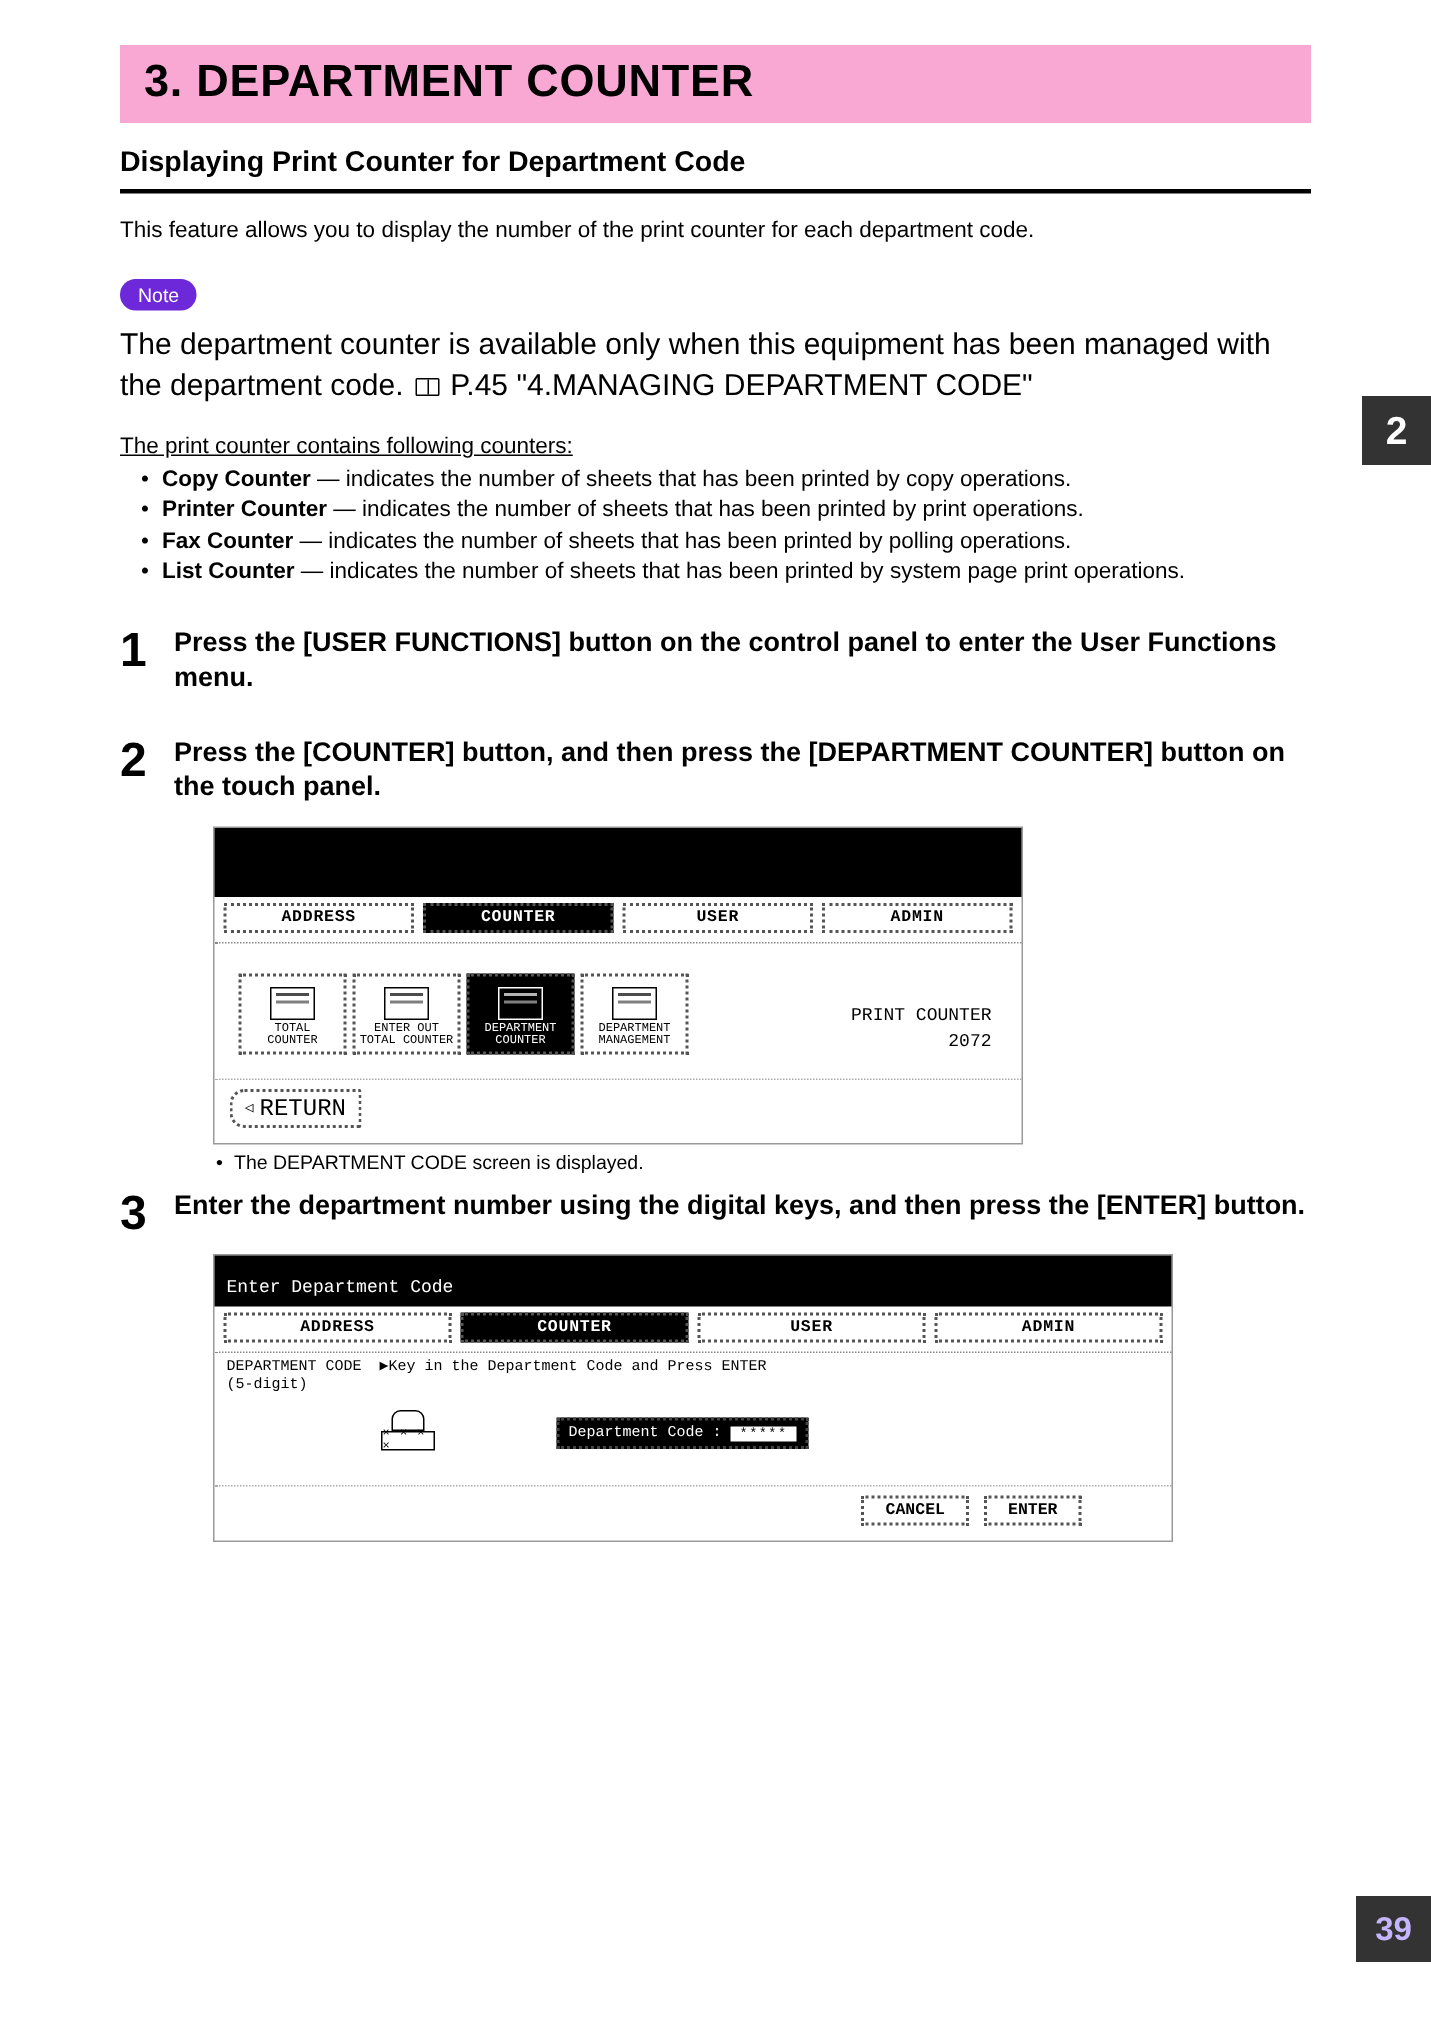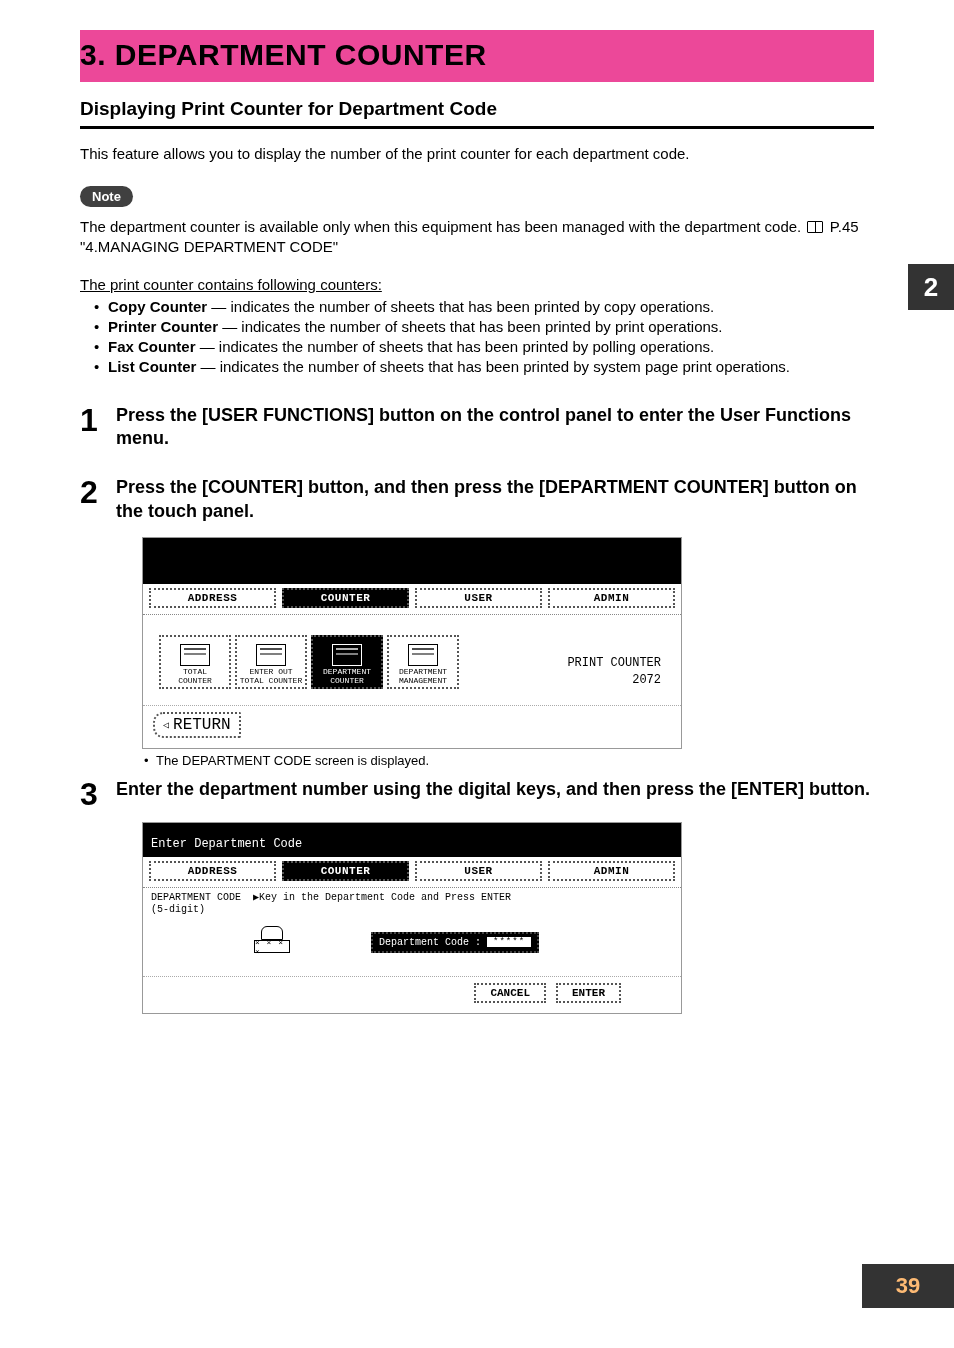--- a/index.html
+++ b/index.html
@@ -1,25 +1,25 @@
 <!DOCTYPE html>
 <html><head>
 <meta charset="utf-8">
 <style>
   * { box-sizing: border-box; margin: 0; padding: 0; }
   body { font-family: Arial, Helvetica, sans-serif; background: #fff; width: 954px; height: 1348px; position: relative; color: #000; }
   .page { padding: 30px 80px 0 80px; }
-  .heading-bar { background: #ec4899; padding: 8px 0 10px 0; margin-bottom: 16px; }
+  .heading-bar { background: #f9a8d4; padding: 8px 0 10px 16px; margin-bottom: 16px; }
   .heading-bar h1 { font-size: 30px; font-weight: bold; letter-spacing: 0.5px; }
   .subheading { font-size: 19px; font-weight: bold; margin-bottom: 6px; }
   .thick-rule { height: 3px; background: #000; margin-bottom: 16px; }
   .intro { font-size: 15px; margin-bottom: 24px; }
 
-  .note-badge { display: inline-block; background: #404040; color: #fff; font-size: 13px; font-weight: bold; padding: 3px 12px; border-radius: 12px; margin-bottom: 10px; }
-  .note-text { font-size: 15px; line-height: 1.35; }
+  .note-badge { display: inline-block; background: #6d28d9; color: #fff; font-size: 13px; font-weight: normal; padding: 3px 12px; border-radius: 12px; margin-bottom: 10px; }
+  .note-text { font-size: 20px; line-height: 1.35; }
   .book-icon { display: inline-block; width: 16px; height: 12px; border: 1px solid #000; border-radius: 1px; position: relative; vertical-align: -1px; margin: 0 2px; }
   .book-icon::before { content: ""; position: absolute; left: 50%; top: 0; bottom: 0; width: 1px; background: #000; }
 
   .counter-para { font-size: 15px; margin-top: 18px; margin-bottom: 4px; text-decoration: underline; }
   ul.counter-list { list-style: none; padding-left: 14px; font-size: 15px; }
   ul.counter-list li { position: relative; padding-left: 14px; line-height: 1.35; }
   ul.counter-list li::before { content: "•"; position: absolute; left: 0; }
 
   .step { display: flex; margin-top: 26px; }
   .step-num { font-size: 32px; font-weight: bold; width: 36px; flex-shrink: 0; line-height: 1; }
@@ -39,35 +39,35 @@
   .icon-btn.active { background: #000; color: #fff; }
   .icon-glyph { width: 30px; height: 22px; border: 1px solid currentColor; margin-bottom: 2px; position: relative; }
   .icon-glyph::before { content: ""; position: absolute; left: 3px; right: 3px; top: 3px; height: 2px; background: currentColor; opacity: .7; }
   .icon-glyph::after { content: ""; position: absolute; left: 3px; right: 3px; top: 8px; height: 2px; background: currentColor; opacity: .5; }
   .side-readout { margin-left: auto; font-size: 12px; text-align: right; line-height: 1.4; padding-right: 4px; }
   .return-row { padding: 6px 10px 10px 10px; }
   .return-btn { border: 2px dotted #555; font-size: 16px; font-weight: normal; padding: 2px 8px; display: inline-flex; align-items: center; gap: 4px; border-radius: 10px 2px 2px 10px; }
   .return-btn::before { content: "◁"; font-size: 10px; }
 
   
-  .screen2 { border: 1px solid #999; margin-top: 12px; margin-left: 62px; width: 540px; font-family: "Courier New", monospace; }
+  .screen2 { border: 1px solid #999; margin-top: 12px; margin-left: 62px; width: 640px; font-family: "Courier New", monospace; }
   .s2-black { background: #000; color: #fff; font-size: 12px; padding: 14px 8px 6px 8px; }
   .s2-hint { font-size: 10px; padding: 4px 8px 2px 8px; line-height: 1.2; white-space: pre; }
   .s2-mid { display: flex; gap: 80px; padding: 8px 8px 18px 110px; align-items: center; }
   .calc-icon { width: 38px; height: 32px; display: flex; flex-direction: column; align-items: center; }
   .calc-top { width: 22px; height: 14px; border: 1px solid #000; border-radius: 6px 6px 0 0; }
   .calc-bot { width: 36px; height: 13px; border: 1px solid #000; font-size: 8px; display: flex; align-items: center; justify-content: center; letter-spacing: 1px; }
   .deptcode-box { background: #000; color: #fff; font-size: 10px; padding: 3px 6px; display: flex; align-items: center; gap: 6px; border: 2px dotted #444; }
   .deptcode-box .val { background: #fff; color: #000; padding: 0 6px; font-size: 9px; letter-spacing: 1px; }
   .s2-bottom { border-top: 1px dotted #aaa; padding: 6px 60px 10px 0; display: flex; justify-content: flex-end; gap: 10px; }
   .s2-btn { border: 2px dotted #555; font-size: 11px; font-weight: bold; padding: 2px 14px; }
 
   
   .side-tab { position: absolute; right: 0; top: 264px; width: 46px; height: 46px; background: #333; color: #fff; font-size: 26px; font-weight: bold; display: flex; align-items: center; justify-content: center; }
-  .page-footer { position: absolute; right: 0; bottom: 40px; width: 92px; height: 44px; background: #333; color: #fdba74; font-size: 22px; font-weight: bold; display: flex; align-items: center; justify-content: center; }
+  .page-footer { position: absolute; right: 0; bottom: 40px; width: 50px; height: 44px; background: #333; color: #c4b5fd; font-size: 22px; font-weight: bold; display: flex; align-items: center; justify-content: center; }
 </style>
 </head>
 <body>
 
 <div class="page">
   <div class="heading-bar">
     <h1>3. DEPARTMENT COUNTER</h1>
   </div>
 
   <div class="subheading">Displaying Print Counter for Department Code</div>

